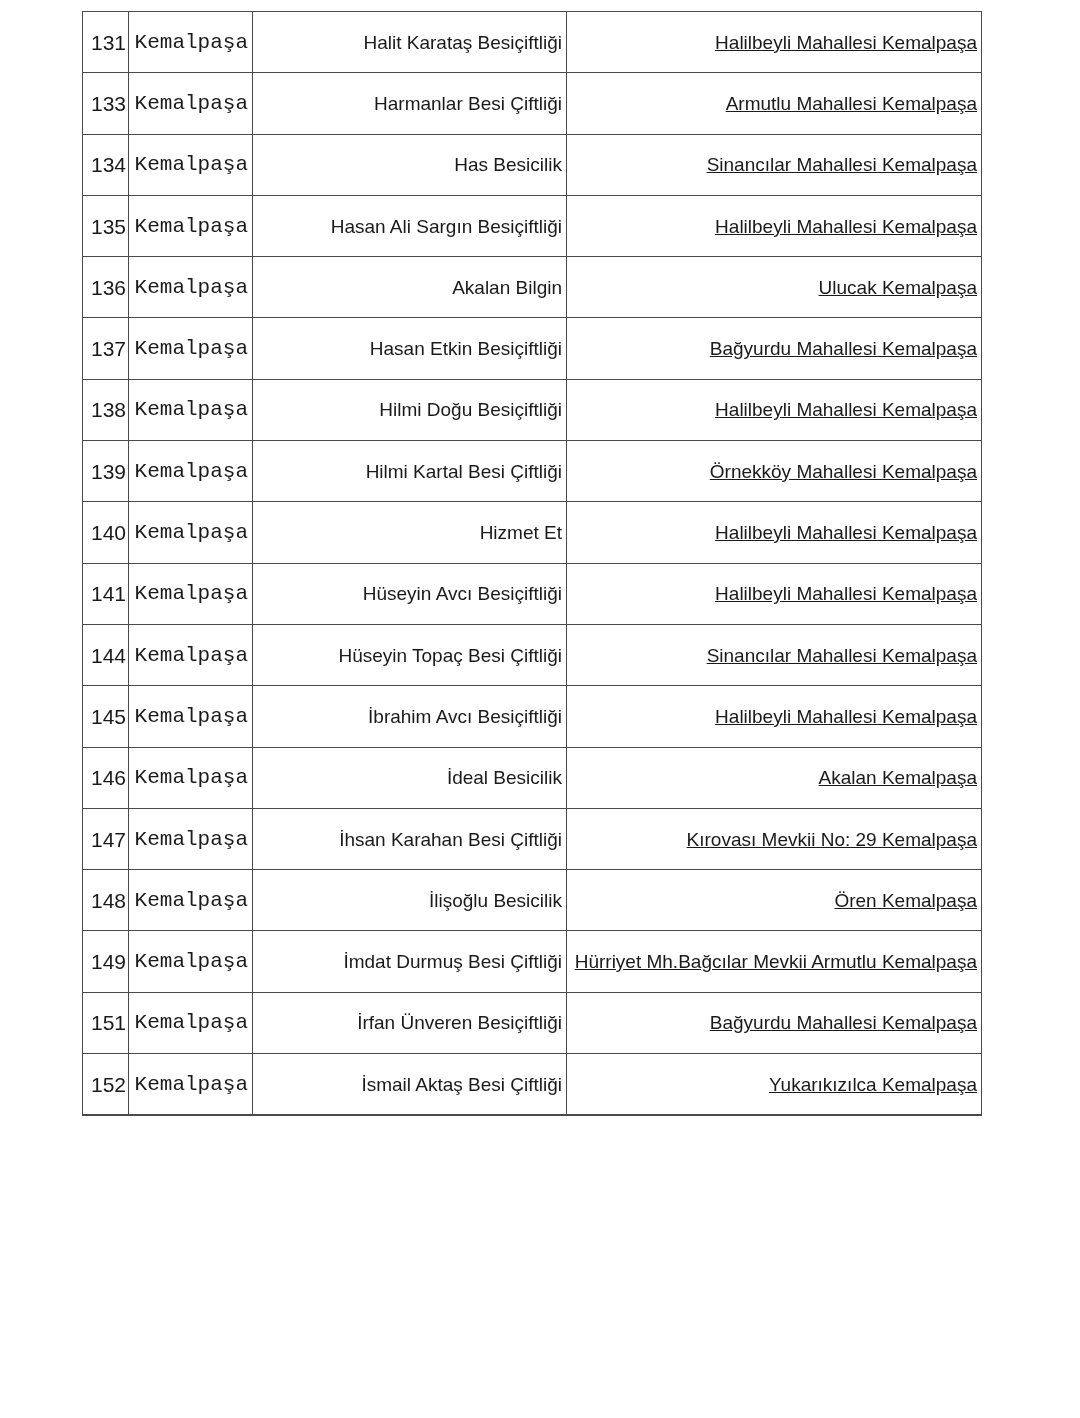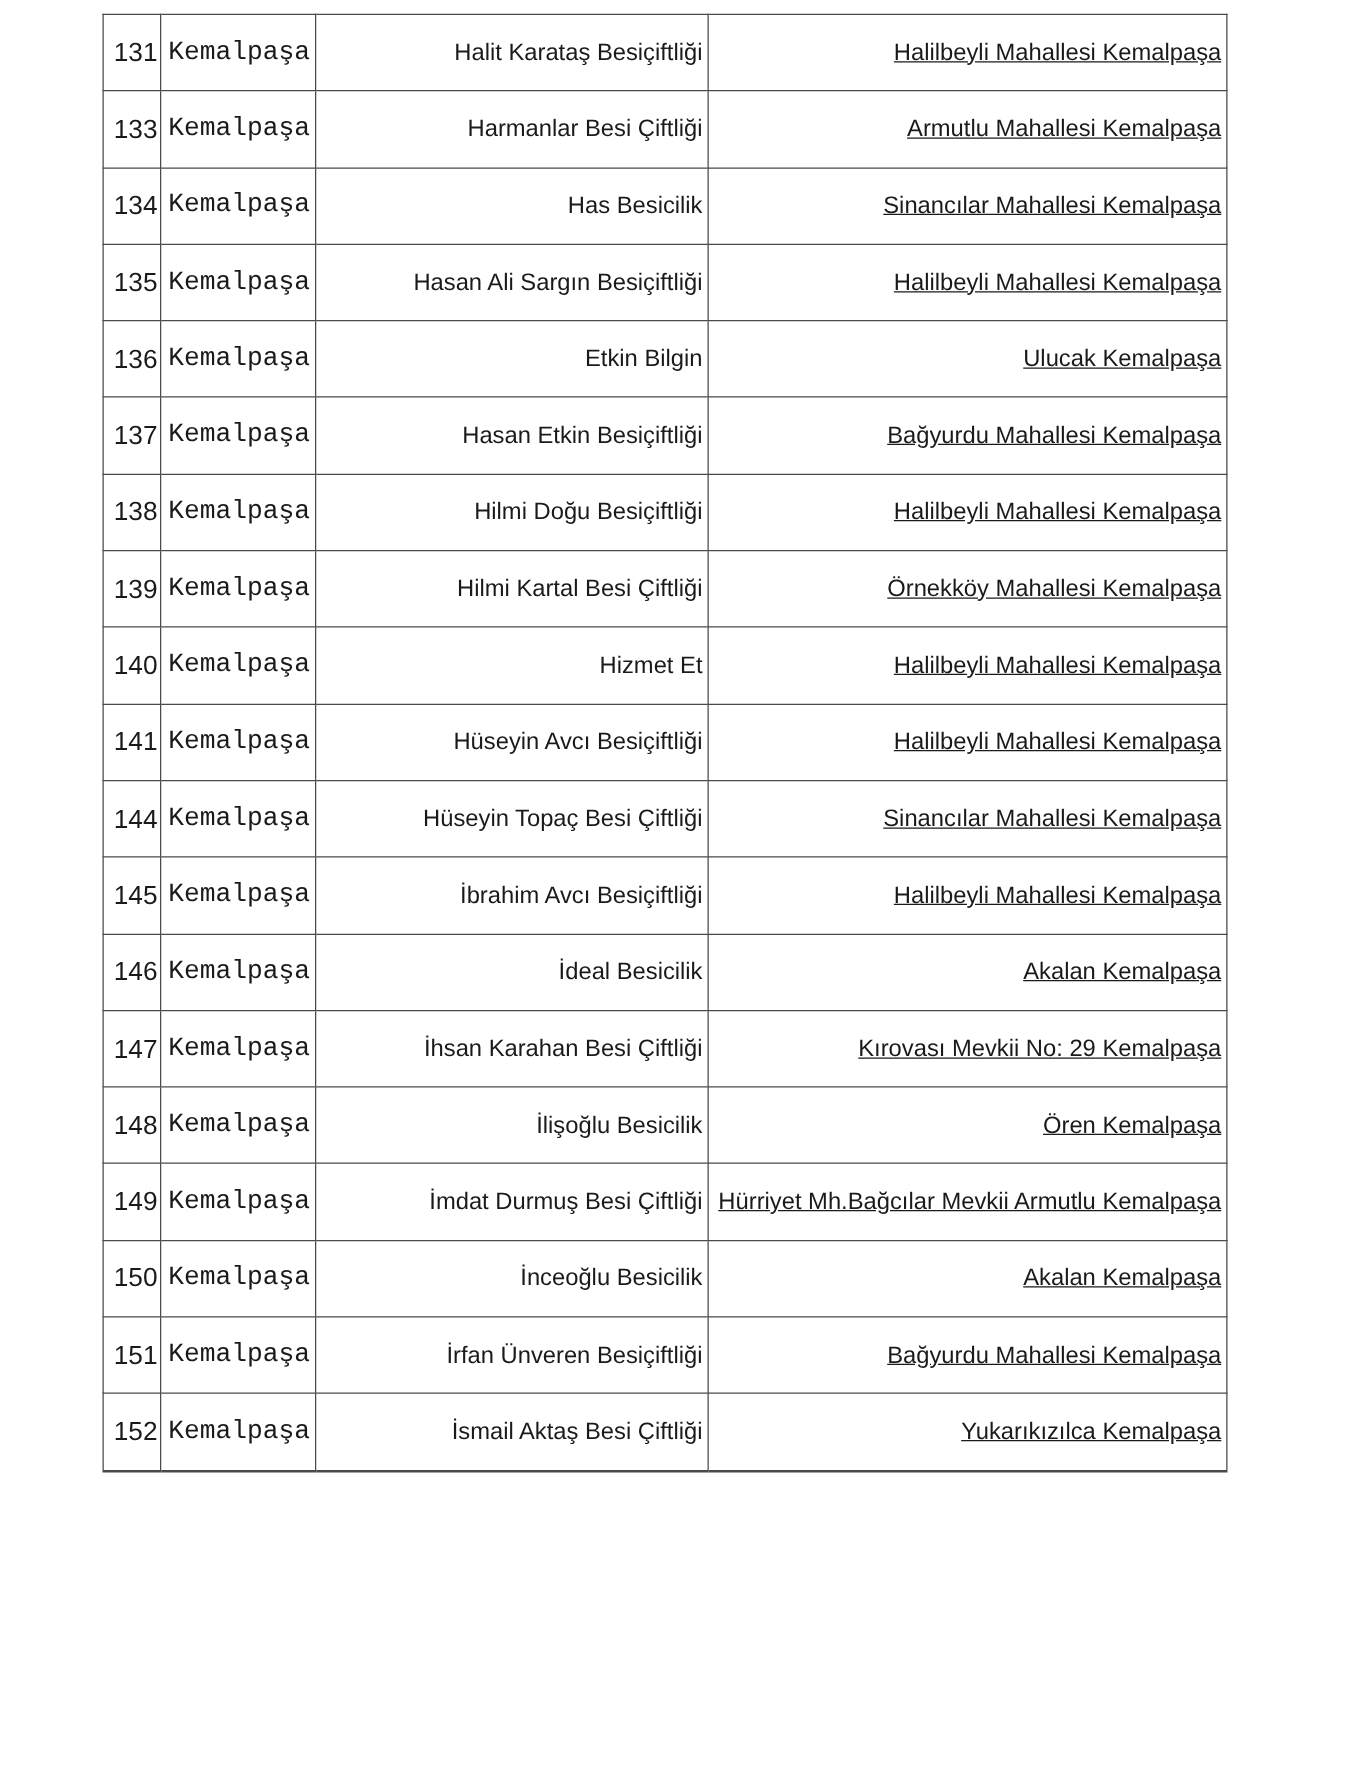--- a/index.html
+++ b/index.html
@@ -92,21 +92,21 @@
   <tr>
     <td class="no">135</td>
     <td class="district">Kemalpaşa</td>
     <td class="name">Hasan Ali Sargın Besiçiftliği</td>
     <td class="address">Halilbeyli Mahallesi Kemalpaşa</td>
   </tr>
 
   <tr>
     <td class="no">136</td>
     <td class="district">Kemalpaşa</td>
-    <td class="name">Etkin Bilgin</td>
+    <td class="name">Akalan Bilgin</td>
     <td class="address">Ulucak Kemalpaşa</td>
   </tr>
 
   <tr>
     <td class="no">137</td>
     <td class="district">Kemalpaşa</td>
     <td class="name">Hasan Etkin Besiçiftliği</td>
     <td class="address">Bağyurdu Mahallesi Kemalpaşa</td>
   </tr>
 
@@ -175,26 +175,20 @@
     <td class="address">Ören Kemalpaşa</td>
   </tr>
 
   <tr>
     <td class="no">149</td>
     <td class="district">Kemalpaşa</td>
     <td class="name">İmdat Durmuş Besi Çiftliği</td>
     <td class="address">Hürriyet Mh.Bağcılar Mevkii Armutlu Kemalpaşa</td>
   </tr>
 
-  <tr>
-    <td class="no">150</td>
-    <td class="district">Kemalpaşa</td>
-    <td class="name">İnceoğlu Besicilik</td>
-    <td class="address">Akalan Kemalpaşa</td>
-  </tr>
 
   <tr>
     <td class="no">151</td>
     <td class="district">Kemalpaşa</td>
     <td class="name">İrfan Ünveren Besiçiftliği</td>
     <td class="address">Bağyurdu Mahallesi Kemalpaşa</td>
   </tr>
 
   <tr>
     <td class="no">152</td>

